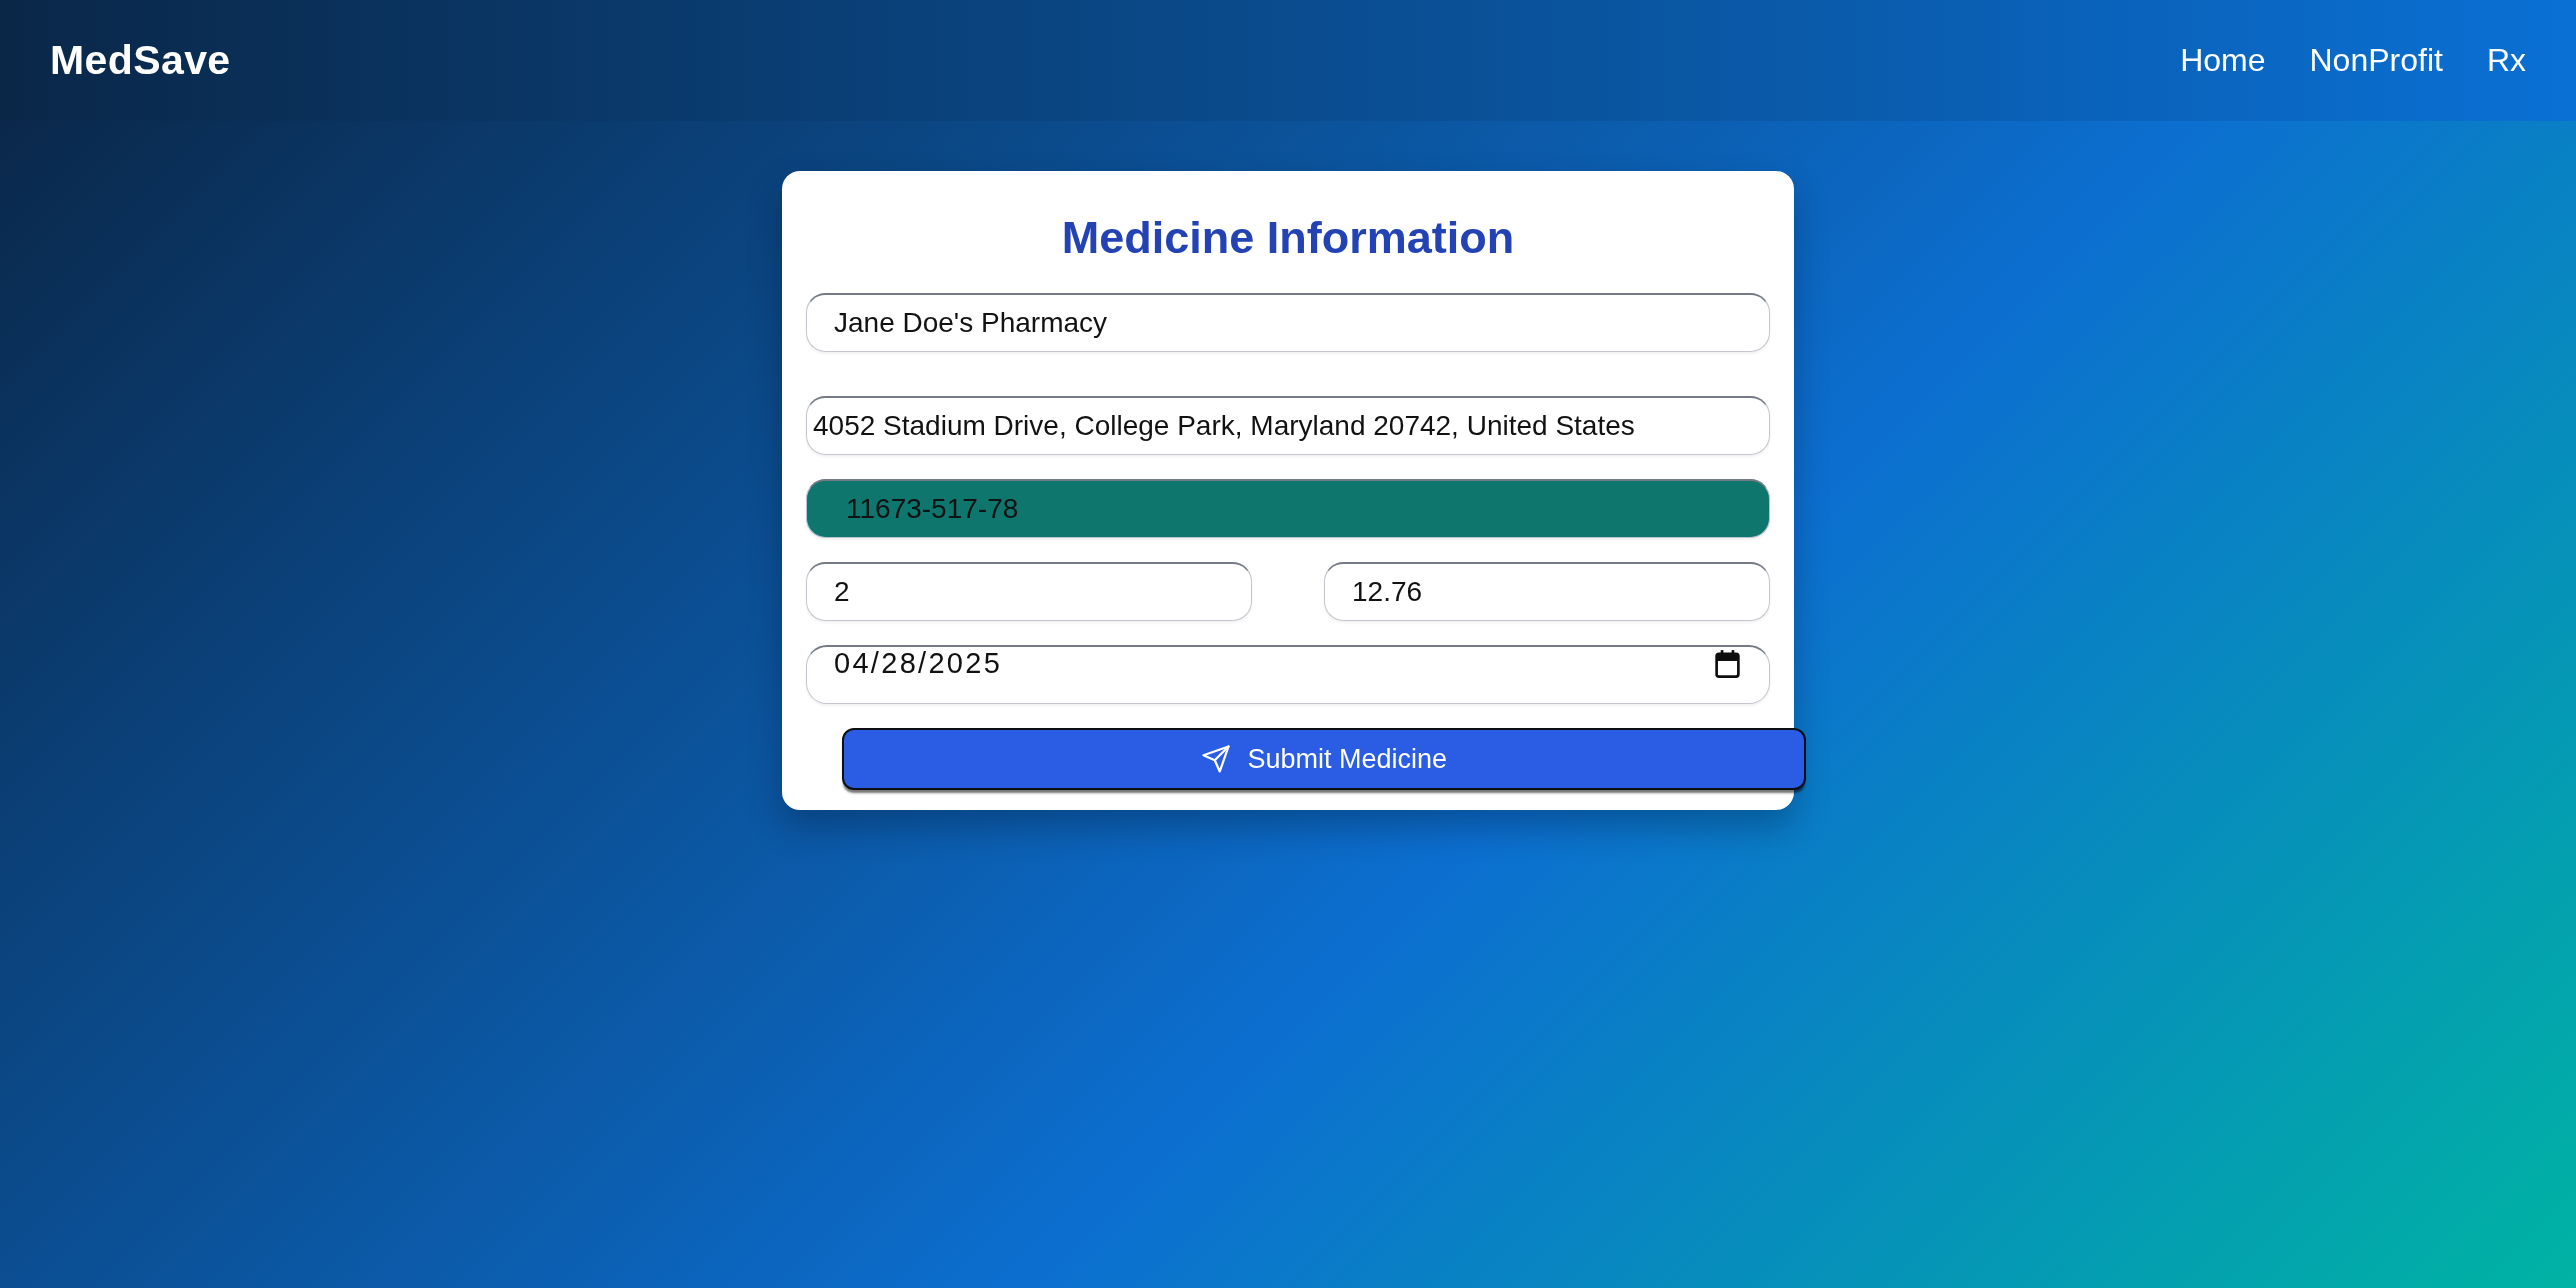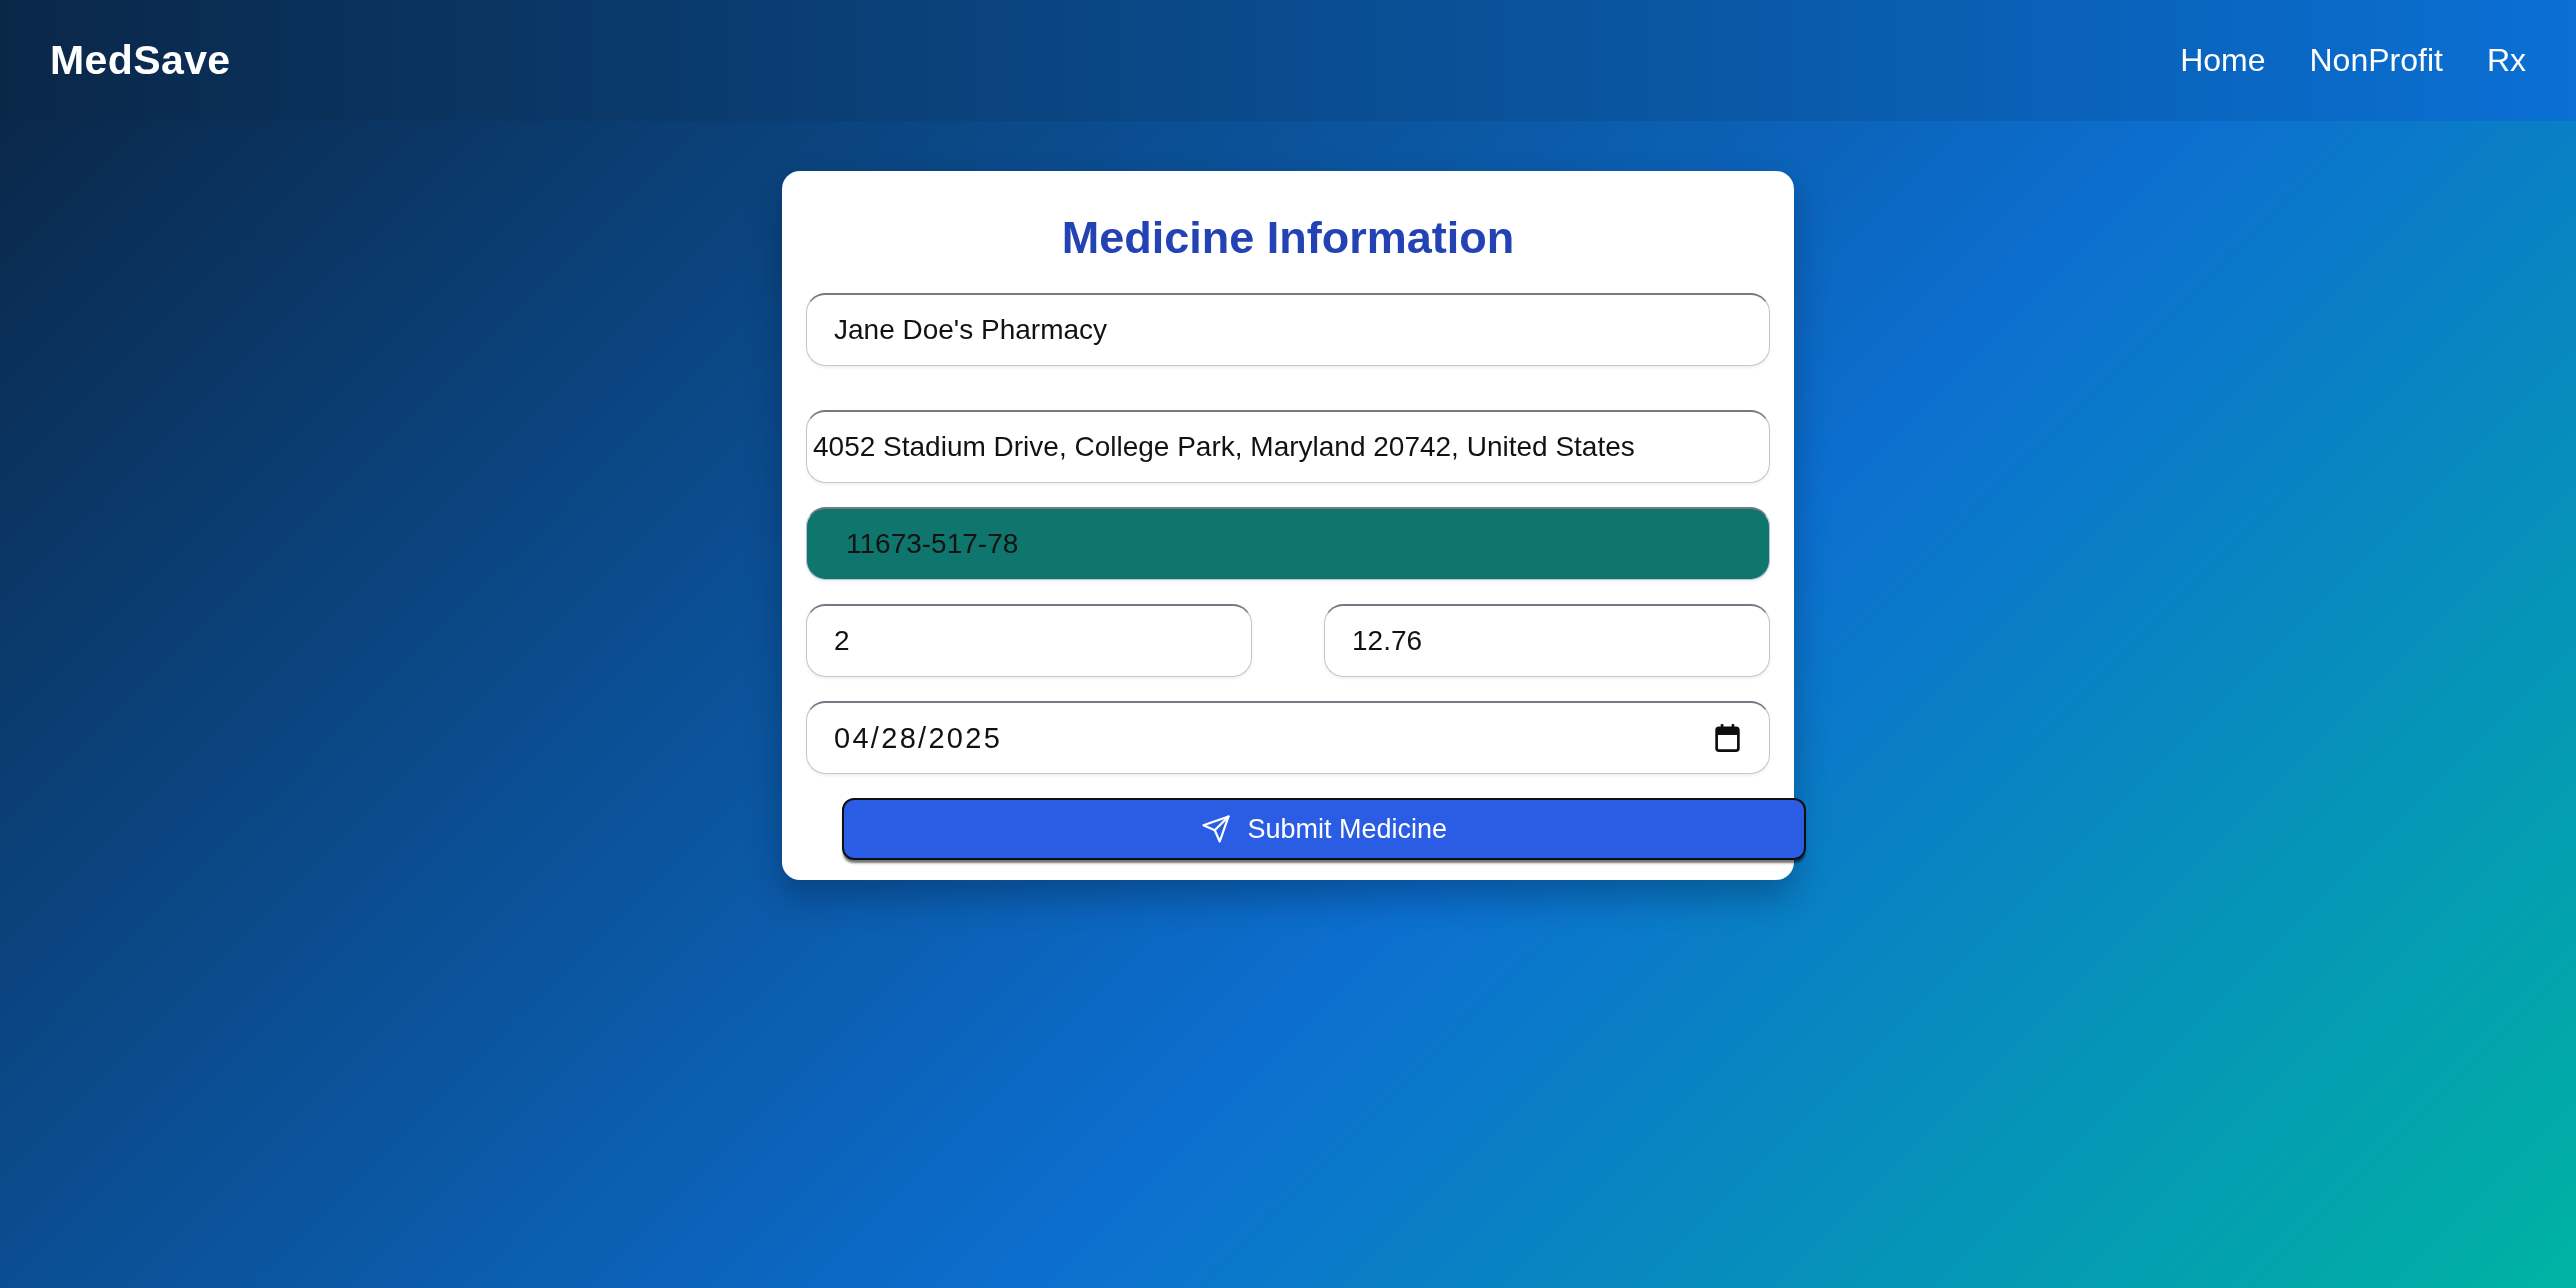--- a/index.html
+++ b/index.html
@@ -64,21 +64,21 @@
     color: #2342b4;
     font-size: 45px;
     font-weight: bold;
     margin-bottom: 29px;
   }
 
   
   .field {
     display: block;
     width: 100%;
-    height: 73px;
+    height: 59px;
     border: 1.5px solid #c3c7cd;
     border-top: 2.3px solid #747b85;
     border-radius: 19.6px;
     background: #ffffff;
     font-family: "Liberation Sans", sans-serif;
     font-size: 28px;
     color: #121212;
     padding: 0 27px;
     margin-bottom: 24px;
     outline: none;
@@ -92,23 +92,24 @@
     padding: 0 39px;
   }
   .row {
     display: flex;
     gap: 72px;
   }
   .row .field { flex: 1 1 0; }
 
   .date-field {
     display: flex;
-    align-items: center;
+    align-items: flex-start;
     justify-content: space-between;
     cursor: text;
+    border-radius: 21px;
   }
   .date-value {
     font-size: 29px;
     color: #111111;
     letter-spacing: 2.3px;
     font-family: "Liberation Sans", sans-serif;
   }
   .calendar-btn {
     width: 30px; height: 33px;
     display: flex; align-items: center; justify-content: center;

